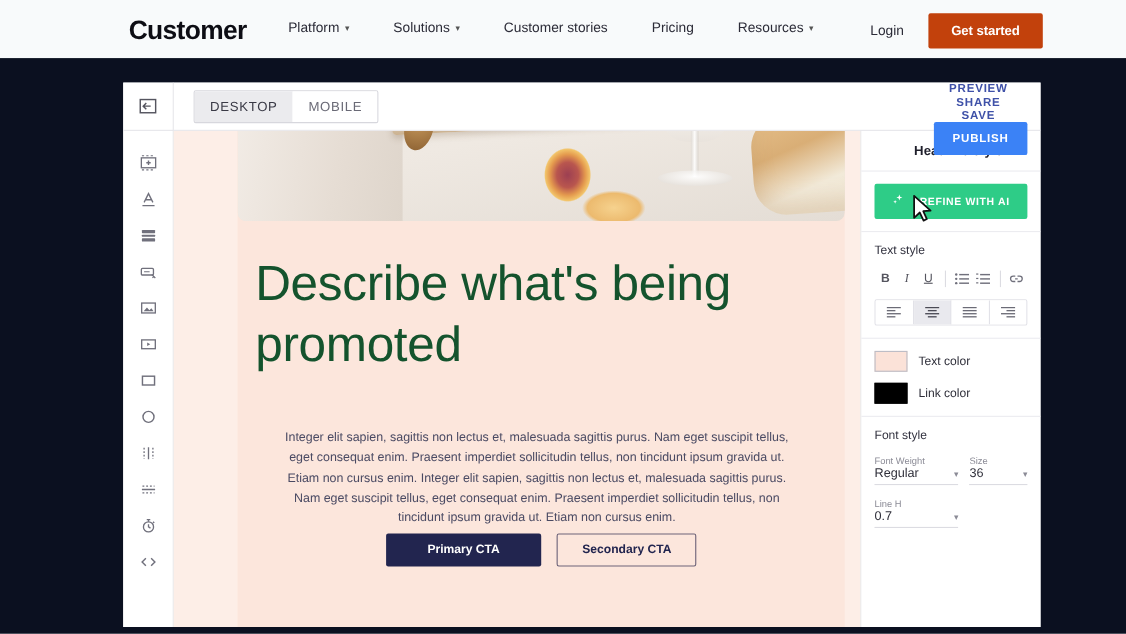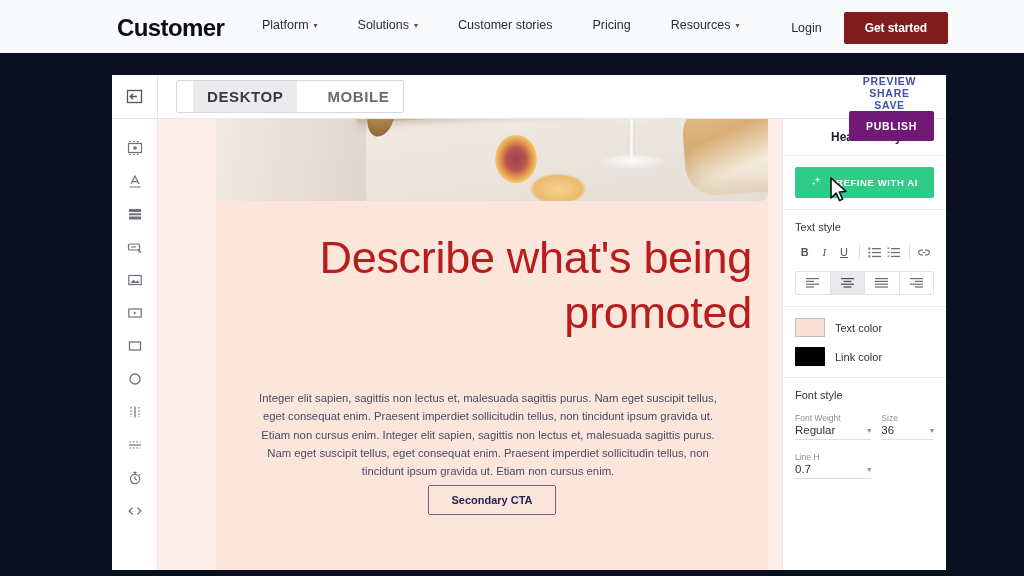--- a/index.html
+++ b/index.html
@@ -31,21 +31,21 @@
     font-size: 12.5px; color: #2c2c38; white-space: nowrap;
     display: flex; align-items: center; gap: 5px;
   }
   .caret { font-size: 8px; color: #555; line-height: 1; position: relative; top: 1px; }
   .nav-right {
     position: absolute; right: 76px; top: 12px;
     display: flex; align-items: center; gap: 22px;
   }
   .login-link { font-size: 12.5px; color: #2c2c38; }
   .get-started {
-    background: #7f1d1d; color: #fff;
+    background: #c2410c; color: #fff;
     font-size: 12px; font-weight: bold;
     padding: 9px 21px; border: none; border-radius: 2px;
     letter-spacing: -0.1px;
   }
 
   
   .stage {
     position: absolute; left: 0; top: 53px;
     width: 1024px; height: 523px;
     background: #0b1020;
@@ -72,34 +72,34 @@
   .back-btn {
     width: 46px; height: 44px;
     display: flex; align-items: center; justify-content: center;
     border-right: 1px solid #e6e6ea;
   }
   .device-toggle {
     margin-left: 18px;
     display: flex; border: 1px solid #d7d7dd; border-radius: 2px; overflow: hidden;
   }
   .device-btn {
-    font-size: 15px; letter-spacing: 0.6px; font-weight: bold;
-    padding: 7px 14px; color: #6a6a76; background: #fff; margin-left: 16px;
+    font-size: 12px; letter-spacing: 0.6px; font-weight: normal;
+    padding: 7px 14px; color: #6a6a76; background: #fff;
   }
   .device-btn.active { background: #ebebee; color: #3a3a46; }
   .editor-actions {
     position: absolute; right: 12px; top: 0; height: 44px;
     display: flex; align-items: center; gap: 0; flex-direction: column;
   }
   .action-btn {
     font-size: 10.5px; font-weight: bold; letter-spacing: 0.7px;
     color: #3f51a8; padding: 0 17px;
   }
   .publish-btn {
-    background: #701a75; color: #fff;
+    background: #3b82f6; color: #fff;
     font-size: 10.5px; font-weight: bold; letter-spacing: 0.7px;
     padding: 9px 17px; border: none; border-radius: 2px; margin-left: 4px;
   }
 
   
   .editor-body { display: flex; flex: 1 1 auto; min-height: 0; }
 
   
   .rail {
     width: 46px; background: #fff;
@@ -171,23 +171,23 @@
     transform: rotate(-4deg);
     box-shadow: inset 0 -12px 18px rgba(180,140,95,.25);
   }
   .hero-cloth {
     position: absolute; left: 0; top: 0; width: 150px; height: 120px;
     background: linear-gradient(100deg, #f2ece6 0%, #e6ddd4 60%, #ded5cb 100%);
   }
 
   .headline {
     position: absolute; left: 16px; right: 16px; top: 112px;
-    text-align: right;
+    text-align: left;
     font-size: 45px; line-height: 1.22;
-    color: #b91c1c; letter-spacing: -0.3px;
+    color: #14532d; letter-spacing: -0.3px;
     font-weight: normal;
   }
   .body-copy {
     position: absolute; left: 40px; right: 48px; top: 270px;
     text-align: center;
     font-size: 11.3px; line-height: 1.62;
     color: #4a4a63;
   }
   .cta-row {
     position: absolute; left: 0; right: 0; top: 366px;
@@ -400,20 +400,21 @@
               <div class="hero-glass-bowl"></div>
               <div class="hero-glass-stem"></div>
               <div class="hero-glass-foot"></div>
             </div>
 
             <h1 class="headline">Describe what's being promoted</h1>
 
             <p class="body-copy">Integer elit sapien, sagittis non lectus et, malesuada sagittis purus. Nam eget suscipit tellus, eget consequat enim. Praesent imperdiet sollicitudin tellus, non tincidunt ipsum gravida ut. Etiam non cursus enim. Integer elit sapien, sagittis non lectus et, malesuada sagittis purus. Nam eget suscipit tellus, eget consequat enim. Praesent imperdiet sollicitudin tellus, non tincidunt ipsum gravida ut. Etiam non cursus enim.</p>
 
             <div class="cta-row">
+              <button class="cta-primary">Primary CTA</button>
               <button class="cta-secondary">Secondary CTA</button>
             </div>
 
           </div>
         </div>
       </div>
 
       <aside class="panel">
 
         <div class="panel-section">

